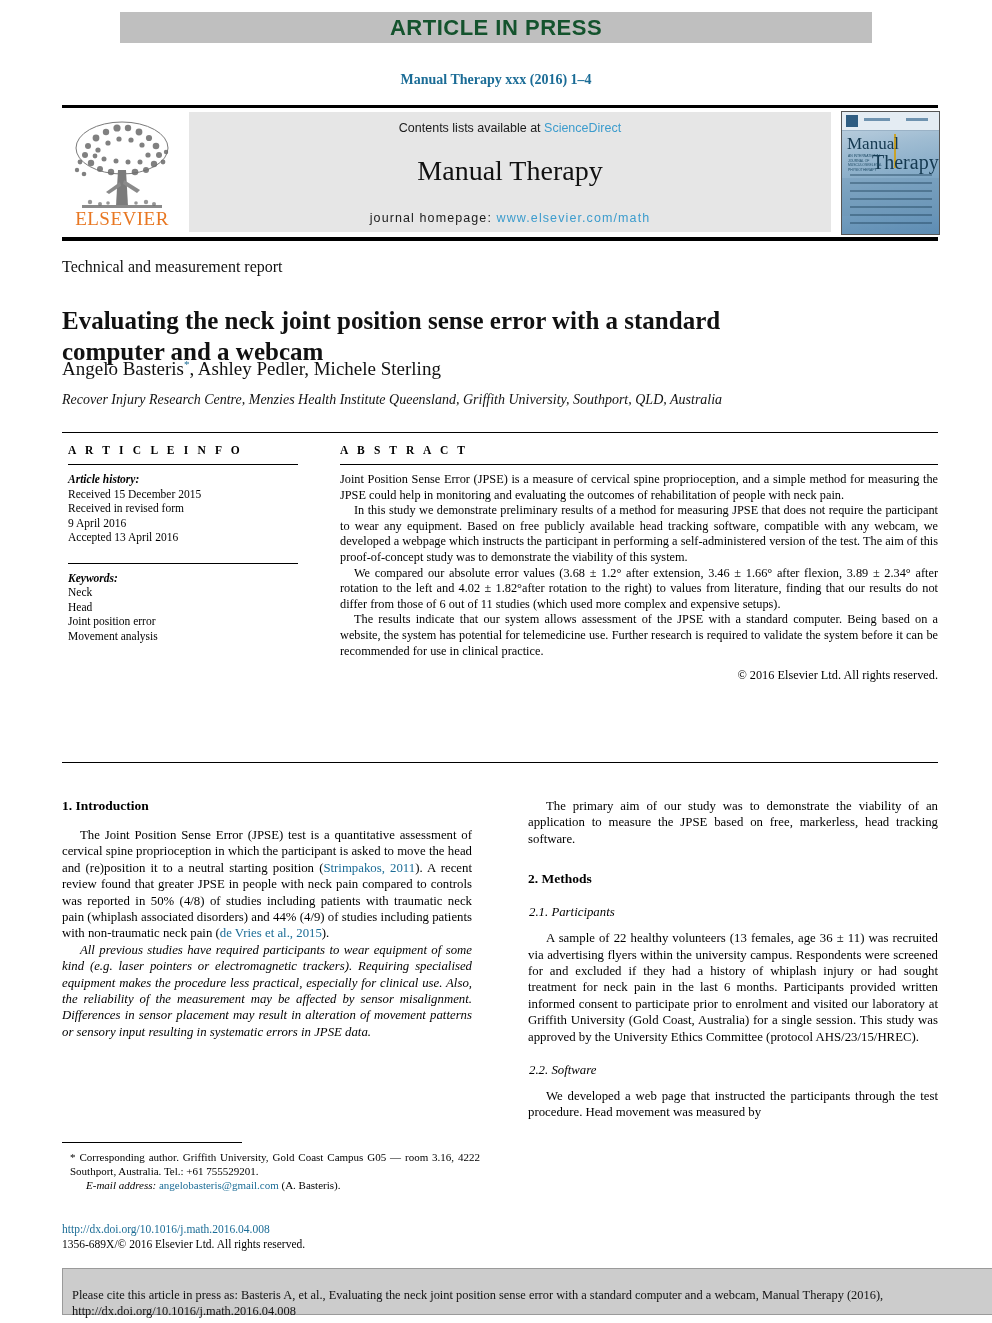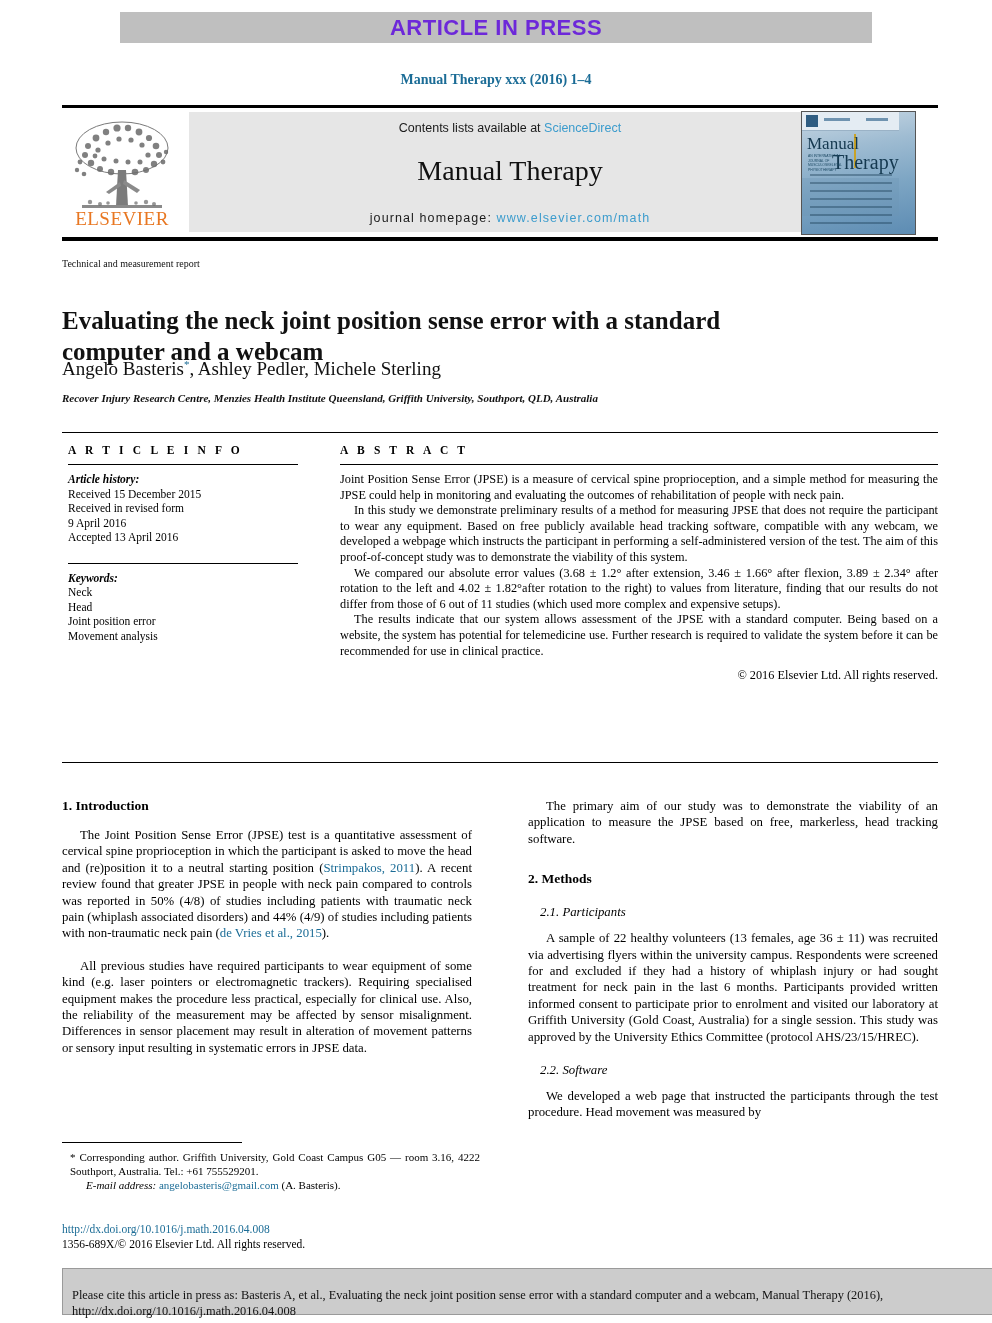--- a/index.html
+++ b/index.html
@@ -17,21 +17,21 @@
   }
 
   
   .press-banner {
     position: absolute;
     left: 120px;
     top: 12px;
     width: 752px;
     height: 31px;
     background: #bfbfbf;
-    color: #6d28d9;
+    color: #14532d;
     font-family: "Liberation Sans", "DejaVu Sans", sans-serif;
     font-weight: bold;
     font-size: 22px;
     letter-spacing: 0.5px;
     text-align: center;
     line-height: 31px;
   }
 
   
   .running-head {
@@ -116,28 +116,27 @@
     font-family: "Liberation Sans", "DejaVu Sans", sans-serif;
     font-size: 12.5px;
     letter-spacing: 1.1px;
     color: #1a1a1a;
   }
   .homepage-line .url {
     color: #3c9ccd;
   }
   .cover-thumb {
     position: absolute;
-    left: 739px;
+    left: 779px;
     top: 3px;
     width: 97px;
     height: 122px;
     border: 1px solid #555;
     background: linear-gradient(170deg, #c9d8e4 0%, #9fbcd2 30%, #7ea6c4 60%, #5d8cb3 100%);
     overflow: hidden;
-    padding-left: 16px;
   }
   .cover-head {
     position: absolute;
     left: 0; top: 0; width: 97px; height: 18px;
     background: #e4ecf3;
     border-bottom: 1px solid #9ab2c6;
   }
   .cover-head-bar {
     position: absolute;
     left: 22px; top: 6px; width: 26px; height: 3px; background: #6f93b0;
@@ -190,21 +189,21 @@
     position: absolute;
     left: 0; top: 66px; width: 97px; height: 38px;
     background: rgba(110,150,180,0.35);
   }
 
   
   .section-label {
     position: absolute;
     left: 62px;
     top: 258px;
-    font-size: 10px;
+    font-size: 16px;
     color: #111;
   }
   .article-title {
     position: absolute;
     left: 62px;
     top: 288px;
     width: 720px;
     font-size: 25px;
     line-height: 31px;
     color: #111;
@@ -220,23 +219,23 @@
   .author-line sup {
     font-size: 11px;
     color: #1b6c96;
     vertical-align: super;
   }
   .affiliation {
     position: absolute;
     left: 62px;
     top: 392px;
     width: 820px;
-    font-size: 11px;
+    font-size: 14px;
     font-style: italic;
-    font-weight: bold;
+    font-weight: normal;
     color: #111;
   }
 
   
   .band-rule-top {
     position: absolute;
     left: 62px;
     top: 432px;
     width: 876px;
     border-top: 1px solid #000;
@@ -318,31 +317,32 @@
   }
   .h1-head {
     font-family: "Liberation Serif", "DejaVu Serif", serif;
     font-weight: bold;
     font-size: 13.5px;
     margin: 0 0 13px 0;
   }
   .h2-head {
     font-style: italic;
     font-size: 12.8px;
-    margin: 18px 0 10px 12px;
+    margin: 18px 0 10px 1px;
   }
   .body-p {
     font-size: 12.8px;
     line-height: 16.4px;
     text-align: justify;
     margin: 0;
     text-indent: 18px;
   }
   .body-p + .body-p {
-    margin-top: 16px;
+    margin-top: 0;
+    font-style: italic;
   }
   .spacer-24 { height: 24px; }
 
   a, .lnk {
     color: #1b6c96;
     text-decoration: none;
   }
 
   
   .foot-rule {

